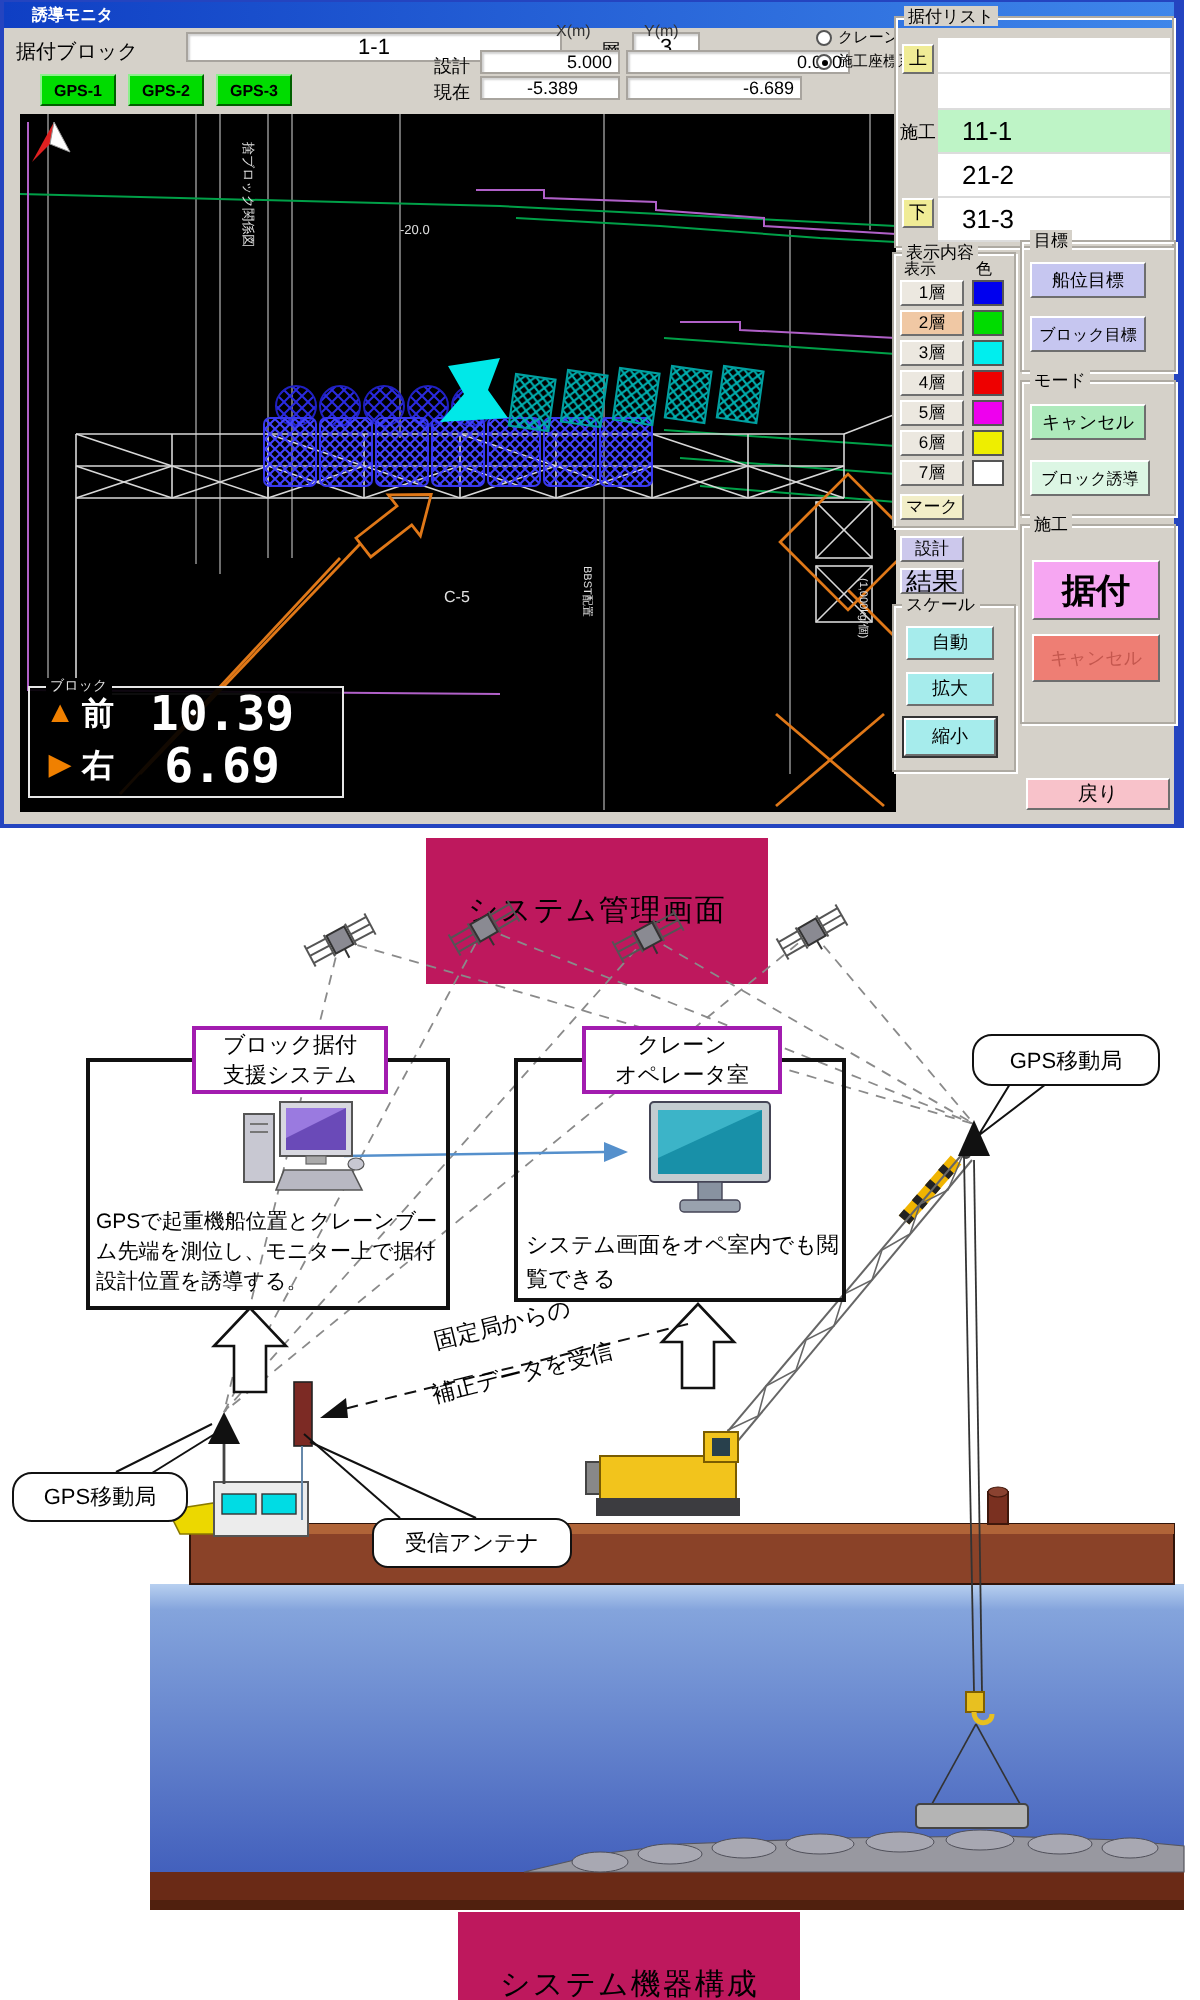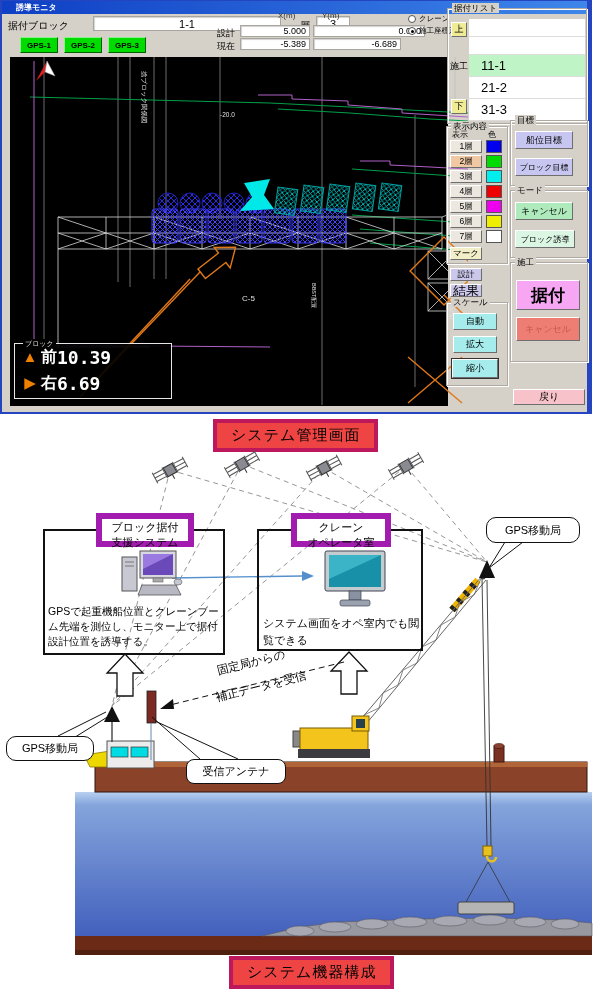--- a/index.html
+++ b/index.html
@@ -17,41 +17,41 @@
   .grp > span { position:absolute; top:-6px; left:4px; background:#d5d1c9; font-size:8.5px;
                 line-height:10px; padding:0 2px; white-space:nowrap; }
   .window-frame { position:absolute; left:0; top:0; width:592px; height:414px;
                   background:#d5d1c9; border:2px solid #2444c0; border-right-width:5px; }
   .titlebar { position:absolute; left:2px; top:1px; width:585px; height:13px;
               background:linear-gradient(90deg,#0f3fc4,#3e86ea); color:#fff;
               font-size:8px; font-weight:bold; line-height:13px; padding-left:14px; }
   .gpsbtn { position:absolute; width:38px; height:16px; font-size:8px; font-weight:bold;
             display:flex; align-items:center; justify-content:center;
             border:1px solid; border-color:#8cf08c #006000 #006000 #8cf08c; color:#000; }
-  .map { position:absolute; left:10px; top:57px; width:438px; height:349px; background:#000;padding-left:20px; }
+  .map { position:absolute; left:10px; top:57px; width:438px; height:349px; background:#000; }
   .rad { position:absolute; width:8px; height:8px; border-radius:50%;
          border:1px solid #555; background:#fff; }
   .rad.sel::after { content:""; position:absolute; left:1.5px; top:1.5px; width:3px; height:3px;
                     border-radius:50%; background:#000; }
   .lrow { position:absolute; left:469px; width:116px; height:22px; background:#fff;
           border-bottom:1px solid #dcdcdc; font-size:13px; display:flex; align-items:center;
           padding-left:12px; }
   .map-overlay { position:absolute; left:14px; top:343px; width:158px; height:56px;
                  background:rgba(0,0,0,.92); border:1px solid #e6e6e6; color:#fff; }
   .ov-label { position:absolute; left:8px; top:-5px; background:#000; font-size:7px;
               line-height:9px; padding:0 2px; color:#ddd; }
   .ov-row { display:flex; align-items:center; height:26px; padding:0 6px 0 4px; }
   .ov-arrow { width:22px; font-size:15px; text-align:center; line-height:26px; }
   .ov-name { font-size:16px; font-weight:bold; }
-  .ov-val { flex:1; text-align:left; font-size:18px; font-weight:bold;
+  .ov-val { flex:1; text-align:center; font-size:24px; font-weight:bold;
             font-family:"DejaVu Sans Mono", monospace; }
-  .caption { position:absolute; border:4px solid #be185d; background:#ef4444; font-size:15px;
-             letter-spacing:1px; padding:3px 14px; white-space:nowrap; }
+  .caption { position:absolute; border:7px solid #be185d; background:#be185d; font-size:15px;
+             letter-spacing:1px; padding:20px 14px; white-space:nowrap; }
   .dbox { position:absolute; border:2px solid #111; background:transparent; }
-  .dtab { position:absolute; border:6px solid #a21caf; background:#fff; text-align:center;
+  .dtab { position:absolute; border:2px solid #a21caf; background:#fff; text-align:center;
           font-size:11px; line-height:15px; padding-top:1px; }
   .callout { position:absolute; border:1.5px solid #111; background:#fff; border-radius:10px;
              font-size:11px; display:flex; align-items:center; justify-content:center;
              white-space:nowrap; }
   .dtext { position:absolute; font-size:10.5px; line-height:15px; color:#000; }
 </style>
 </head>
 <body>
 
 <div class="page">
@@ -65,21 +65,21 @@
   <div class="inp" style="left:93px;top:16px;width:188px;height:15px;justify-content:center">1-1</div>
   <div class="lbl" style="left:300px;top:19px;font-size:10px">層</div>
   <div class="inp" style="left:316px;top:16px;width:34px;height:15px;justify-content:center">3</div>
 
   <div class="lbl" style="left:278px;top:11px;font-size:8px;color:#333">X(m)</div>
   <div class="lbl" style="left:322px;top:11px;font-size:8px;color:#333">Y(m)</div>
   <div class="lbl" style="left:217px;top:27px;font-size:9px">設計</div>
   <div class="inp" style="left:240px;top:25px;width:70px;height:12px;font-size:9px;justify-content:flex-end;padding-right:3px">5.000</div>
   <div class="inp" style="left:313px;top:25px;width:112px;height:12px;font-size:9px;justify-content:flex-end;padding-right:3px">0.000</div>
   <div class="lbl" style="left:217px;top:40px;font-size:9px">現在</div>
-  <div class="inp" style="left:240px;top:38px;width:70px;height:12px;font-size:9px;justify-content:flex-end;padding-right:3px">-5.389</div>
+  <div class="inp" style="left:240px;top:38px;width:70px;height:12px;font-size:9px;justify-content:flex-end;padding-right:20px">-5.389</div>
   <div class="inp" style="left:313px;top:38px;width:88px;height:12px;font-size:9px;justify-content:flex-end;padding-right:3px">-6.689</div>
 
   <div class="rad" style="left:408px;top:15px"></div>
   <div class="lbl" style="left:419px;top:14px;font-size:7.5px">クレーン</div>
   <div class="rad sel" style="left:408px;top:27px"></div>
   <div class="lbl" style="left:419px;top:26px;font-size:7.5px">施工座標系</div>
 
   <div class="gpsbtn" style="left: 20px; top: 37px; background-color: rgb(0, 220, 0);">GPS-1</div>
   <div class="gpsbtn" style="left: 64px; top: 37px; background-color: rgb(0, 220, 0);">GPS-2</div>
   <div class="gpsbtn" style="left: 108px; top: 37px; background-color: rgb(0, 220, 0);">GPS-3</div>

